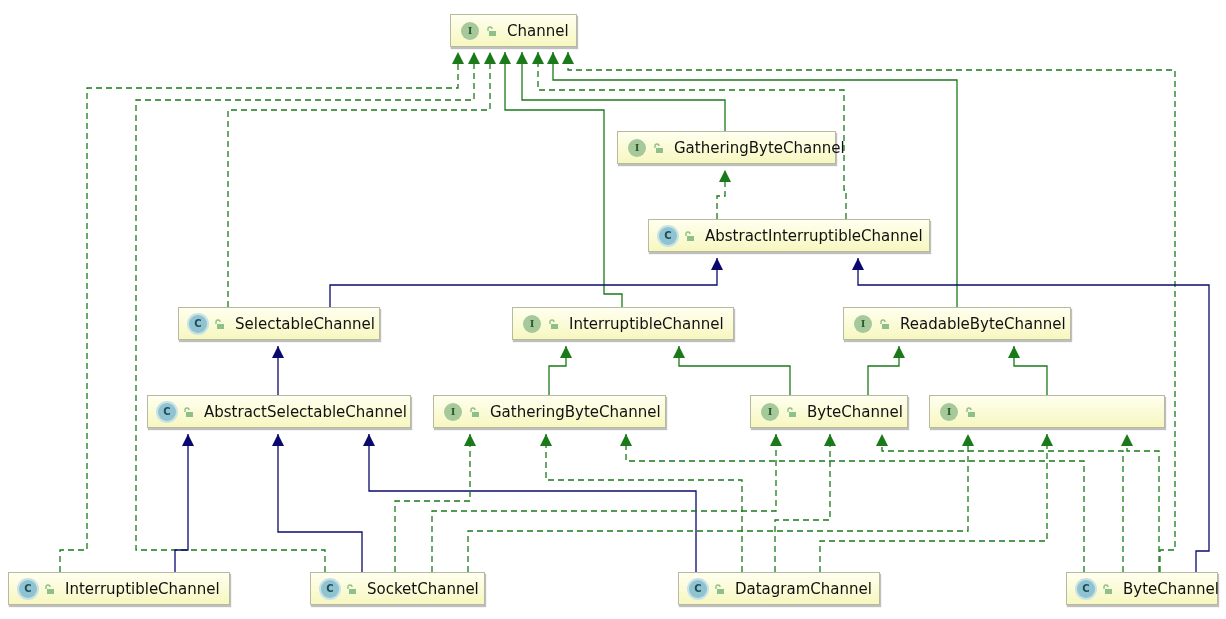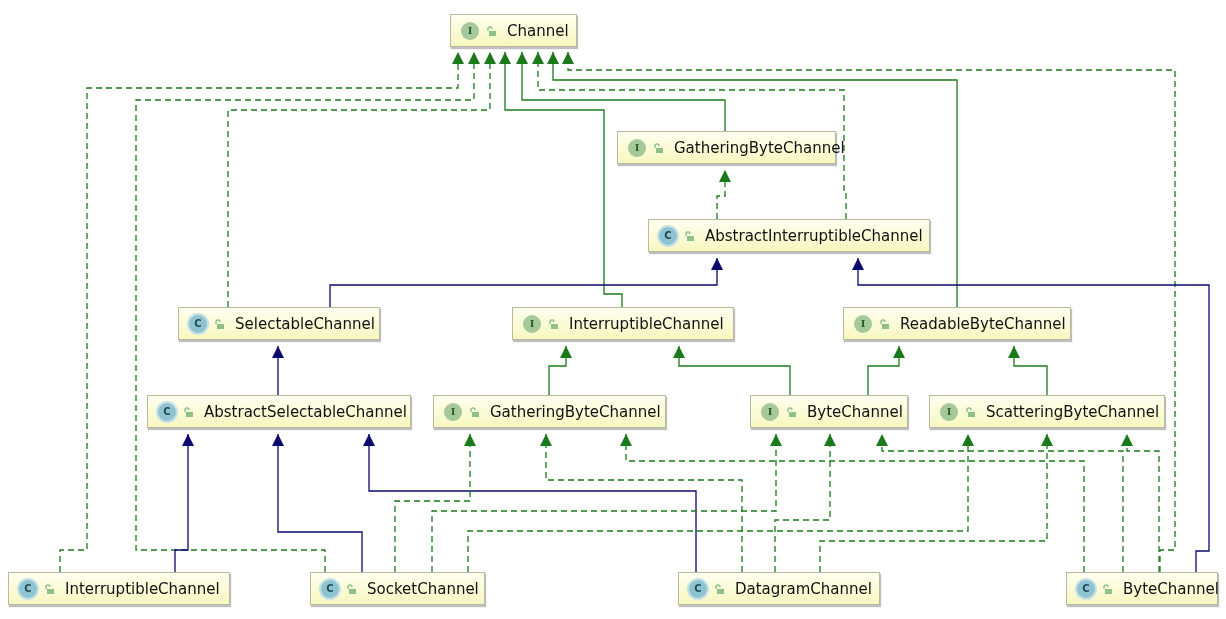--- a/index.html
+++ b/index.html
@@ -168,21 +168,20 @@
       </svg>
     <span class="label">ByteChannel</span>
   </div>
 
   <div class="node" style="left:929px;top:395px;width:236px;">
     <span class="kind interface">I</span>
     <svg class="lock" viewBox="0 0 12 12">
         <path d="M3 6V4a2 2 0 0 1 4 0" fill="none" stroke="#8fc08a" stroke-width="1.4"></path>
         <rect x="4" y="6" width="7" height="5" fill="#8fc08a"></rect>
       </svg>
-    <span class="label">ScatteringByteChannel</span>
   </div>
 
   <div class="node" style="left:8px;top:572px;width:222px;">
     <span class="kind class">C</span>
     <svg class="lock" viewBox="0 0 12 12">
         <path d="M3 6V4a2 2 0 0 1 4 0" fill="none" stroke="#8fc08a" stroke-width="1.4"></path>
         <rect x="4" y="6" width="7" height="5" fill="#8fc08a"></rect>
       </svg>
     <span class="label">InterruptibleChannel</span>
   </div>

